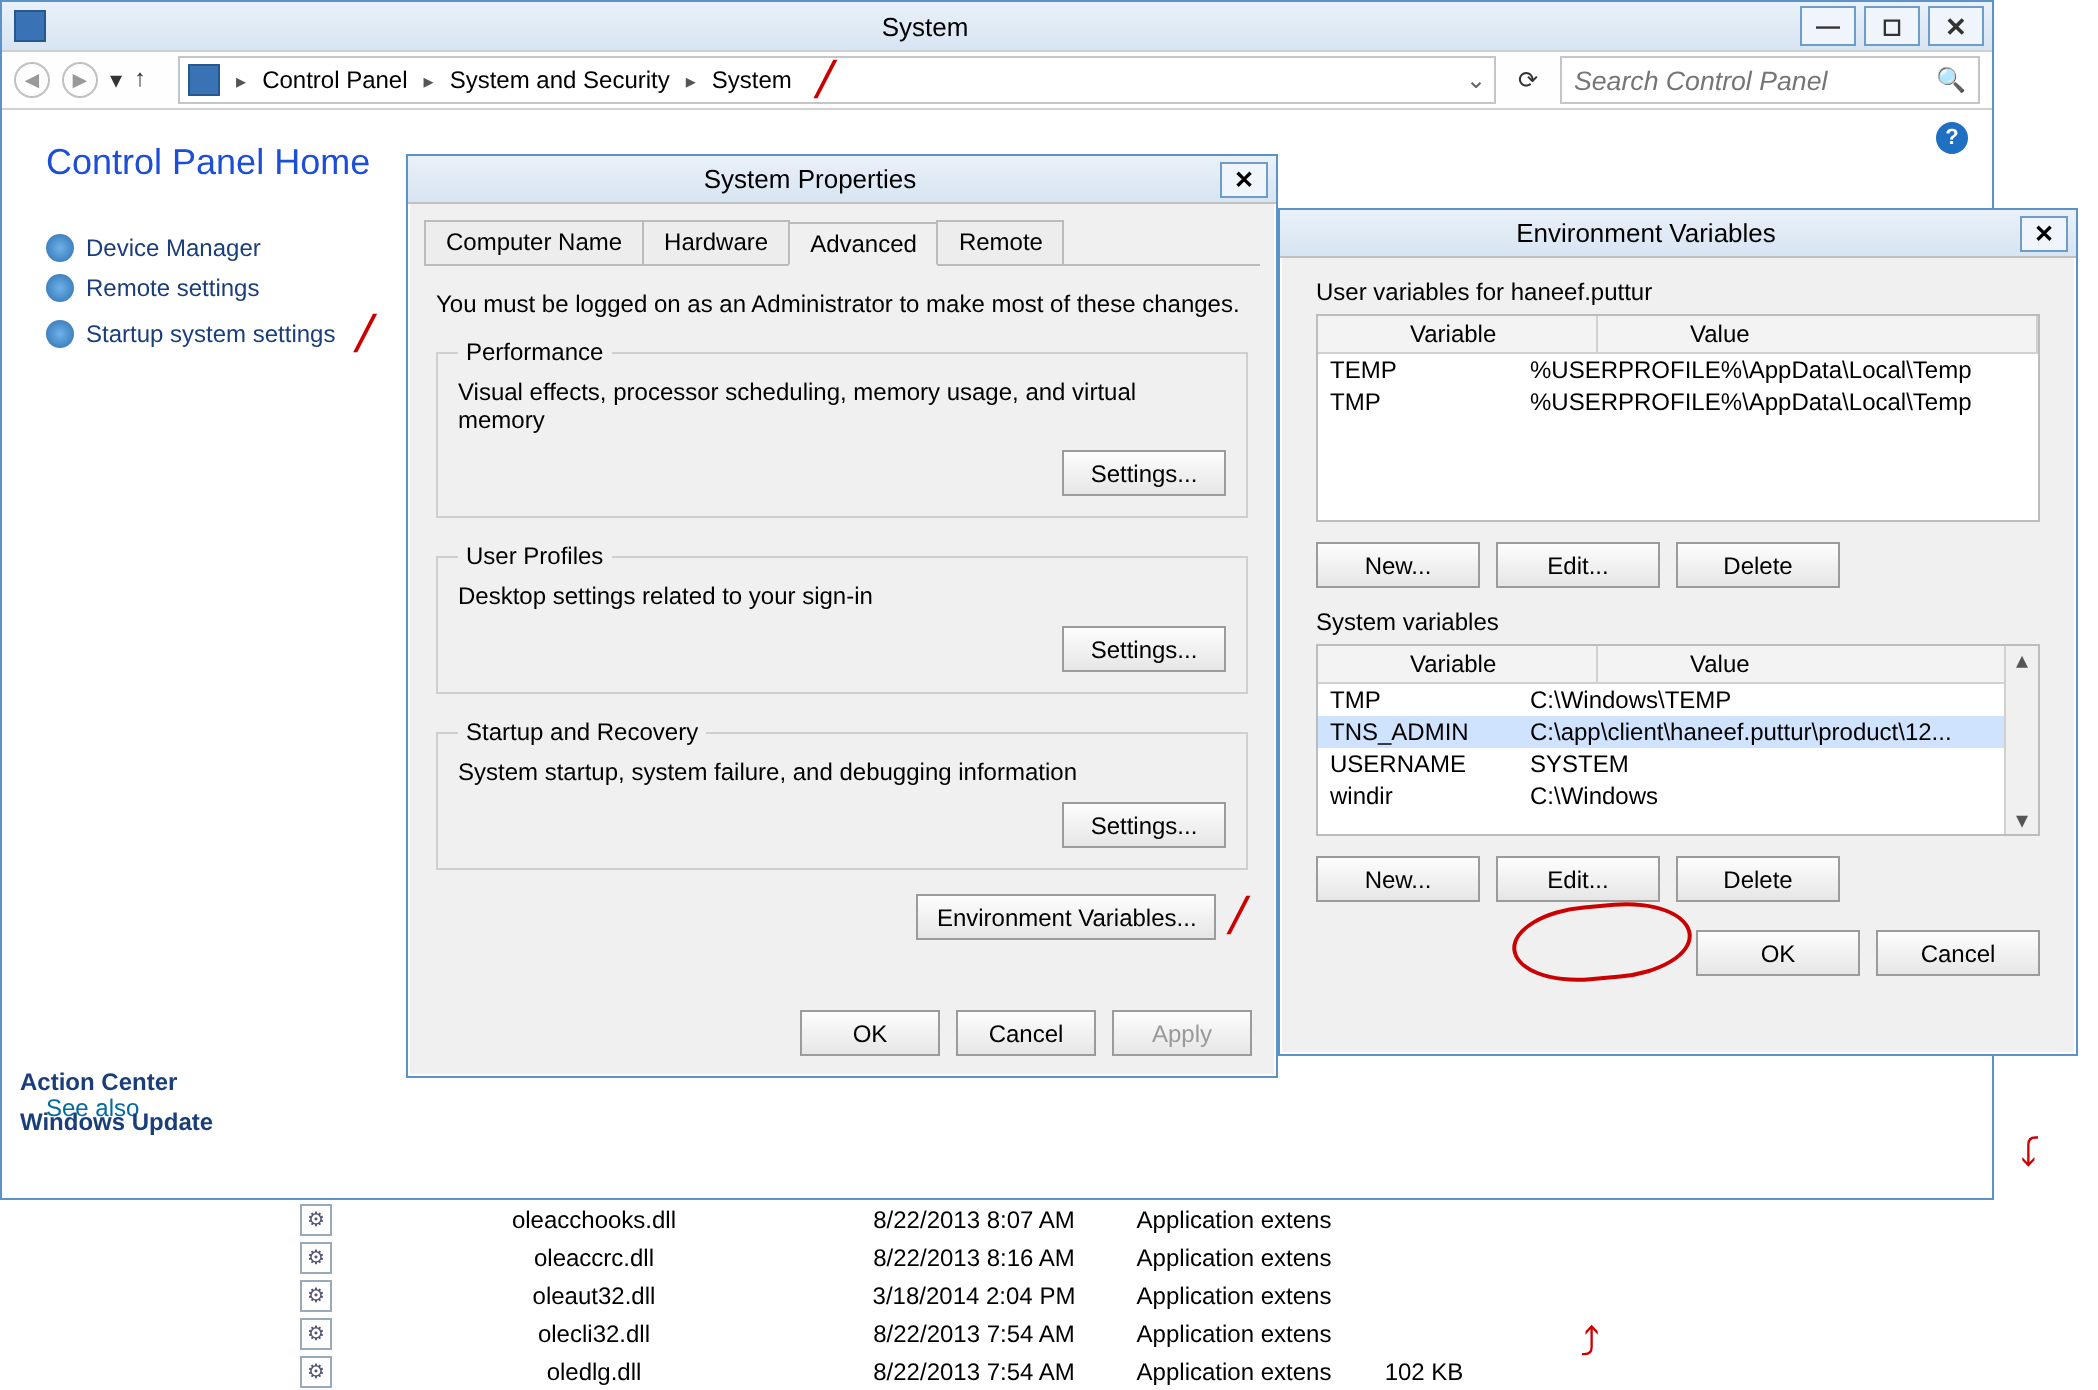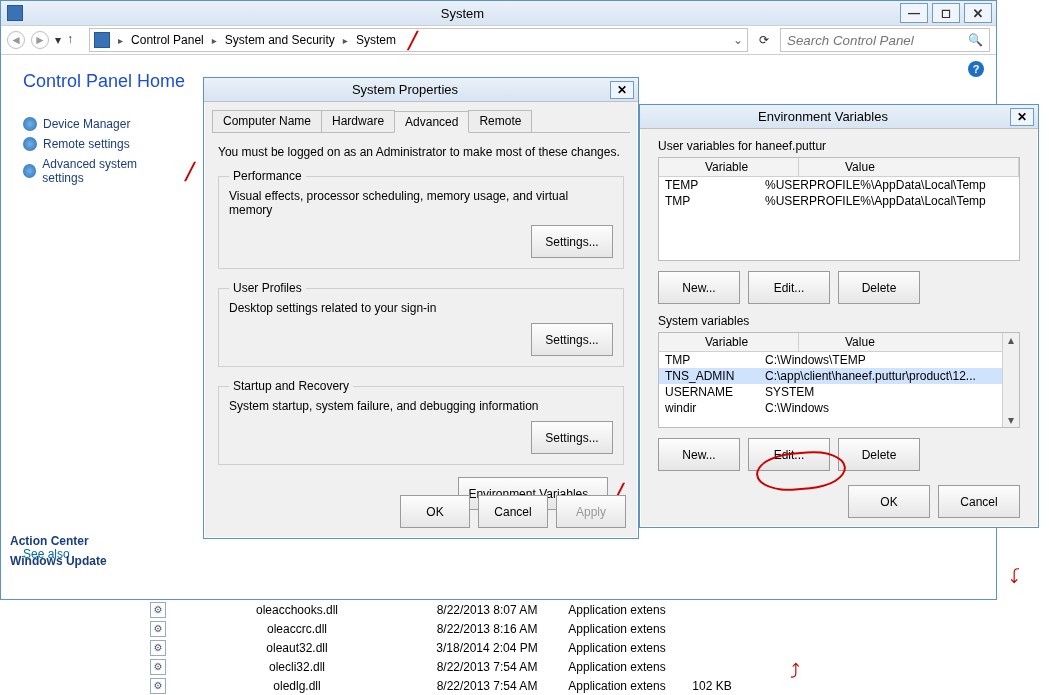--- a/index.html
+++ b/index.html
@@ -47,21 +47,21 @@
 
   #sys-properties { left:203px; top:77px; width:436px; height:462px;}
   .tabstrip{ display:flex; margin:8px 8px 0 8px; border-bottom:1px solid #bbb;}
   .tab{ padding:3px 10px; border:1px solid #bbb; border-bottom:none; background:#ededed; font-size:12px; margin-right:-1px;}
   .tab.active{ background:#f0f0f0; border-bottom:1px solid #f0f0f0; position:relative; top:1px;}
   .tab-body{ padding:8px 14px;}
   .note{margin:4px 0 10px 0;}
   fieldset{ border:1px solid #cfcfcf; padding:6px 10px 10px 10px; margin-bottom:12px;}
   legend{padding:0 4px;}
   .right-btn{ text-align:right; margin-top:8px;}
-  button.std{ min-width:82px; height:33px; border:1px solid #9b9b9b; background:linear-gradient(#fdfdfd,#e6e6e6); font-size:12px;}
+  button.std{ min-width:82px; height:23px; border:1px solid #9b9b9b; background:linear-gradient(#fdfdfd,#e6e6e6); font-size:12px;}
   .dlg-buttons{ position:absolute; bottom:10px; right:12px; display:flex; gap:8px;}
   .dlg-buttons button.std{min-width:70px;}
 
   
   .file-list{ position:absolute; left:150px; top:600px; width:700px;text-align:center;}
   .file-row{display:flex; align-items:center; height:19px;}
   .file-icon{width:16px;height:16px; background:#fff; border:1px solid #9ab; margin-right:6px; display:inline-flex;align-items:center;justify-content:center;}
   .file-icon::before{content:"⚙"; font-size:10px; color:#557;}
   .col-name{width:250px;}
   .col-date{width:130px;}
@@ -139,21 +139,21 @@
       <div class="cp-link">
           <span class="cp-bullet"></span>
           <span>Device Manager</span>
         </div>
       <div class="cp-link">
           <span class="cp-bullet"></span>
           <span>Remote settings</span>
         </div>
       <div class="cp-link">
           <span class="cp-bullet"></span>
-          <span>Advanced system settings</span>
+          <span>Startup system settings</span>
           <span class="redtick" style="margin-left:4px">╱</span>
         </div>
     </div>
     <div class="see-also">See also</div>
     <div class="see-link" style="bottom:48px">Action Center</div>
     <div class="see-link" style="bottom:28px">Windows Update</div>
   </div>
 </div>
 
 <div class="file-list">

